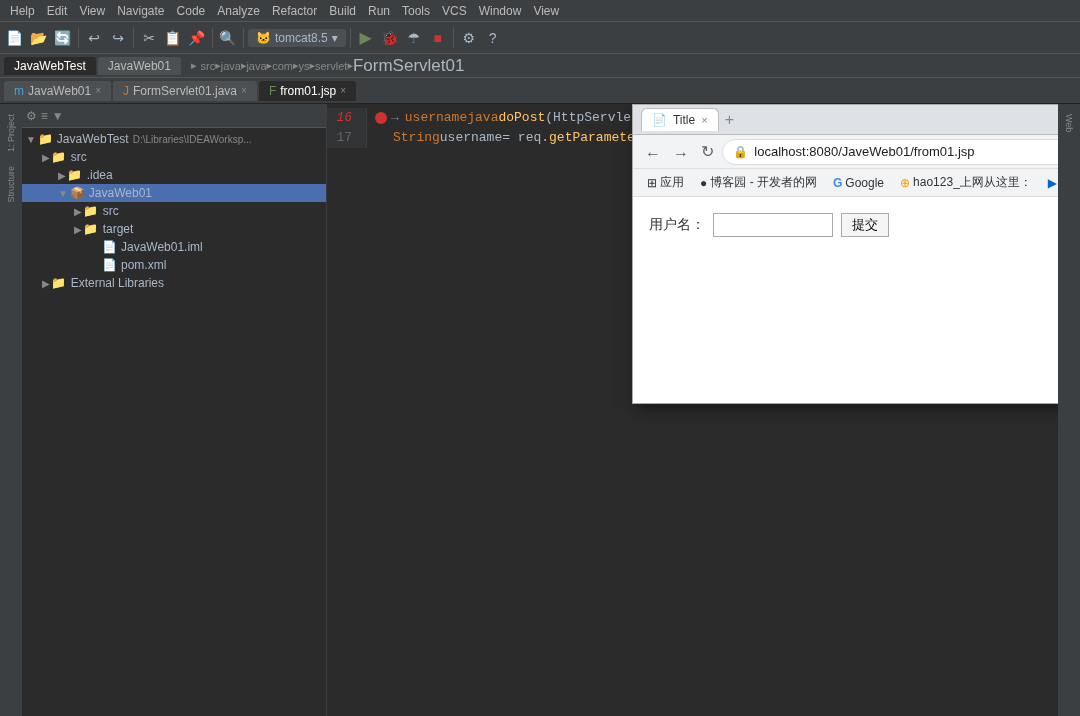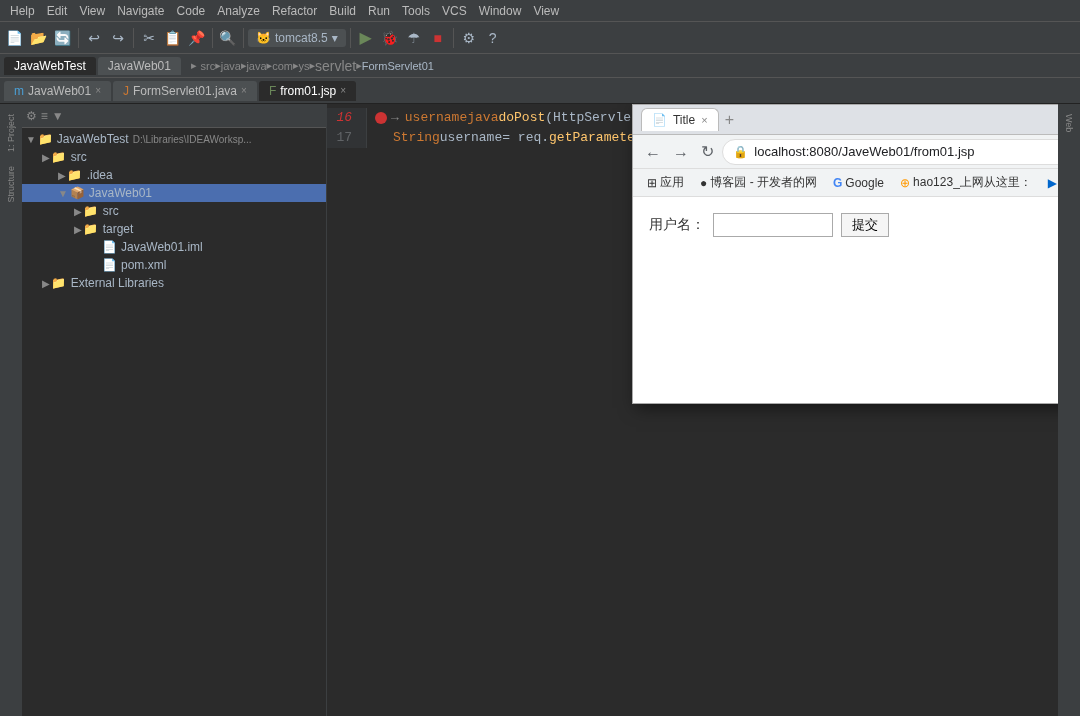--- a/index.html
+++ b/index.html
@@ -364,23 +364,23 @@
   <span style="margin-left:4px; color:#888; font-size:11px;">src</span>
   <span style="color:#888; font-size:11px;"> ▸ </span>
   <span style="color:#888; font-size:11px;">java</span>
   <span style="color:#888; font-size:11px;"> ▸ </span>
   <span style="color:#888; font-size:11px;">java</span>
   <span style="color:#888; font-size:11px;"> ▸ </span>
   <span style="color:#888; font-size:11px;">com</span>
   <span style="color:#888; font-size:11px;"> ▸ </span>
   <span style="color:#888; font-size:11px;">ys</span>
   <span style="color:#888; font-size:11px;"> ▸ </span>
-  <span style="color:#888; font-size:14px;">servlet</span>
+  <span style="color:#888; font-size:11px;">servlet</span>
   <span style="color:#888; font-size:11px;"> ▸ </span>
-  <span style="color:#a9b7c6; font-size:11px;">FormServlet01</span>
+  <span style="color:#a9b7c6; font-size:17px;">FormServlet01</span>
 </div>
 
 <div class="file-tabs">
   <div class="file-tab">
     <span style="color:#4b9fd5;">m</span>
     <span>JavaWeb01</span>
     <span class="close-x">×</span>
   </div>
   <div class="file-tab">
     <span style="color:#cc7832;">J</span>

